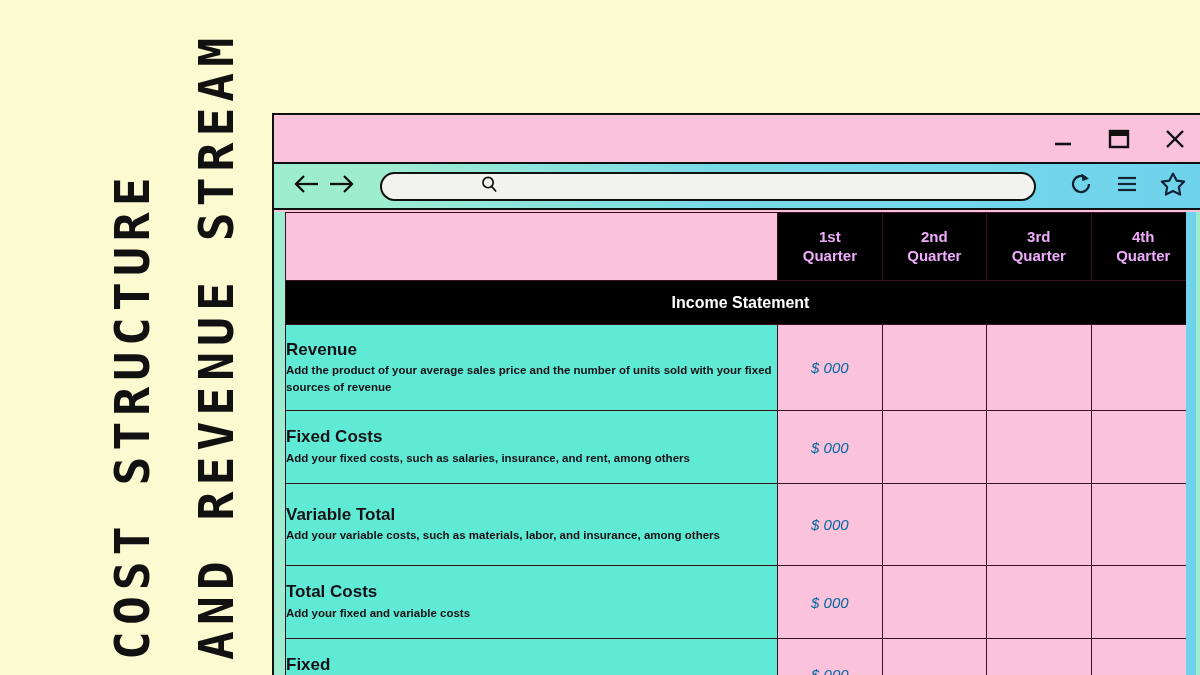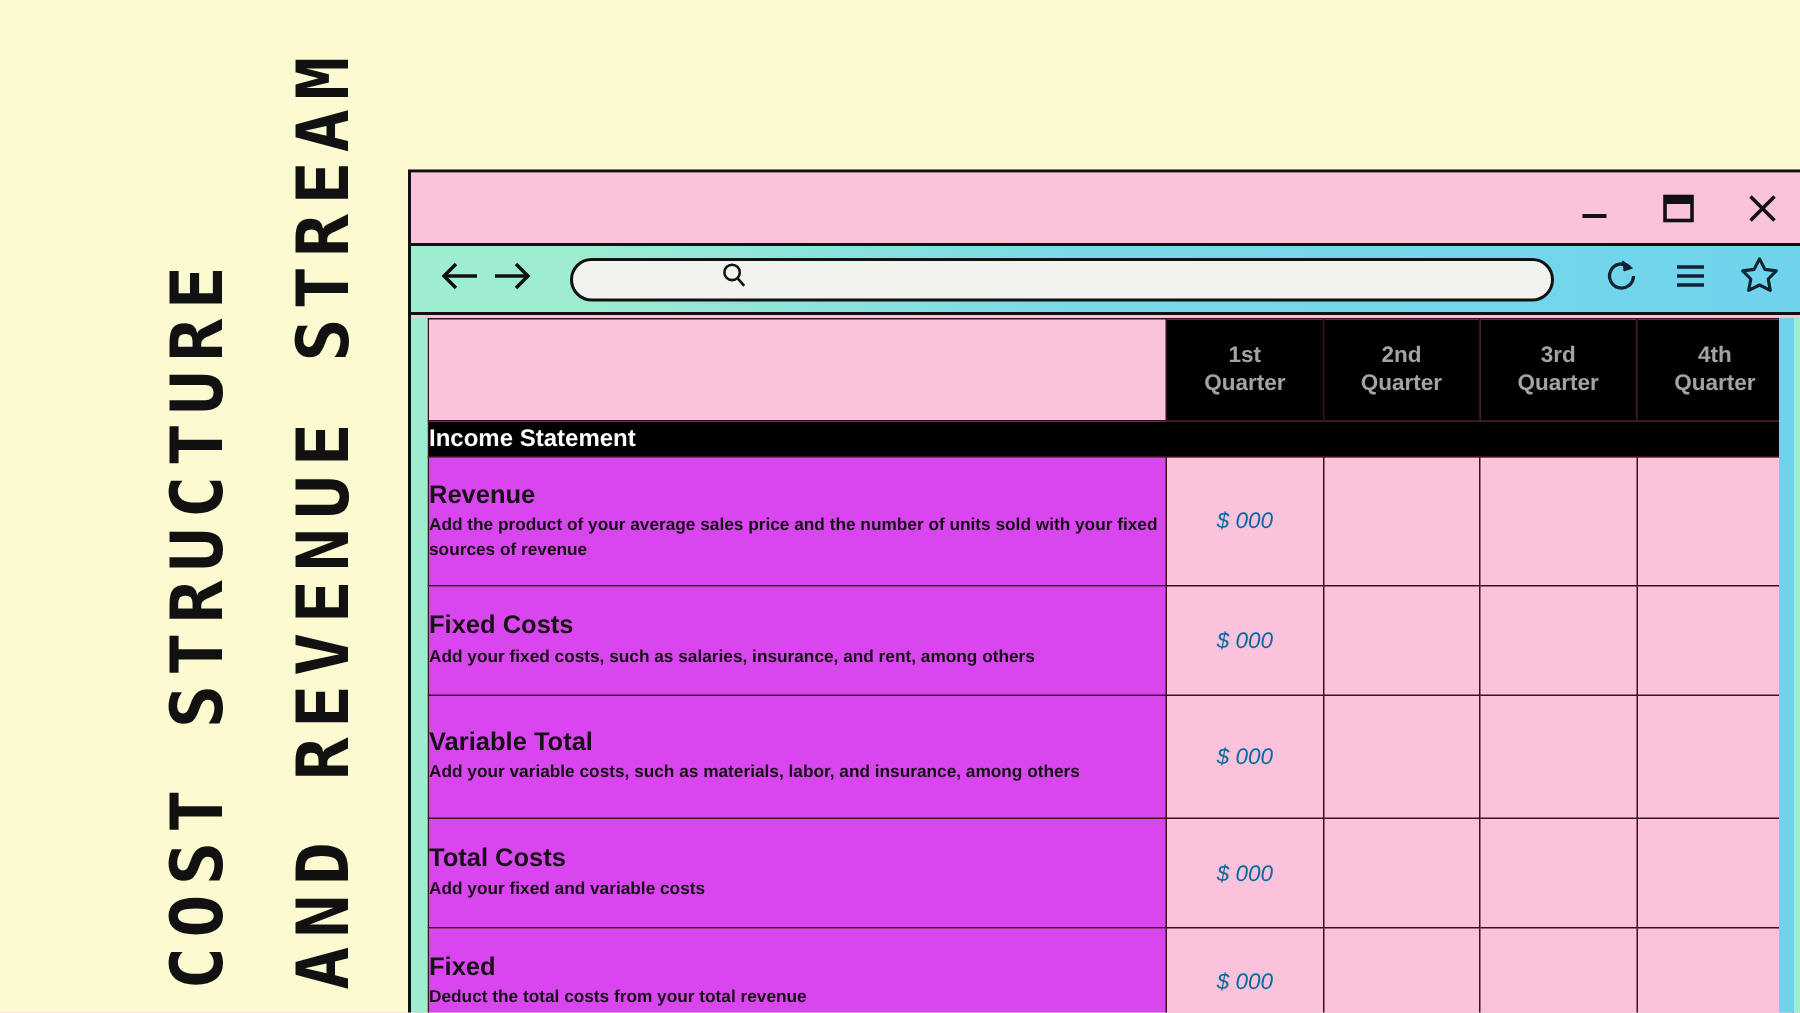--- a/index.html
+++ b/index.html
@@ -148,43 +148,43 @@
 
   
   tr.head-row { height: 68px; }
   th.head-blank {
     background: #fbc2dc;
     border-top: none;
     border-left: none;
   }
   th.head-q {
     background: #000000;
-    color: #a3a3a3;
+    color: #f0abfc;
     font-size: 15px;
     font-weight: bold;
     line-height: 1.22;
     text-align: center;
     border-color: #000000;
     border-top: none;
   }
 
   
-  tr.section-row { height: 24px; }
+  tr.section-row { height: 44px; text-align: center; }
   td.section-cell {
     background: #000000;
     color: #ffffff;
     font-size: 16px;
     font-weight: bold;
     padding: 0 0 0 14px;
     border-color: #000000;
   }
 
   
   td.label-cell {
-    background: #d946ef;
+    background: #5eead4;
     padding: 11px 14px 11px 14px;
     border-left: none;
   }
   .row-title {
     font-size: 17px;
     font-weight: bold;
     color: #171016;
     line-height: 1.2;
     margin-bottom: 2px;
   }

